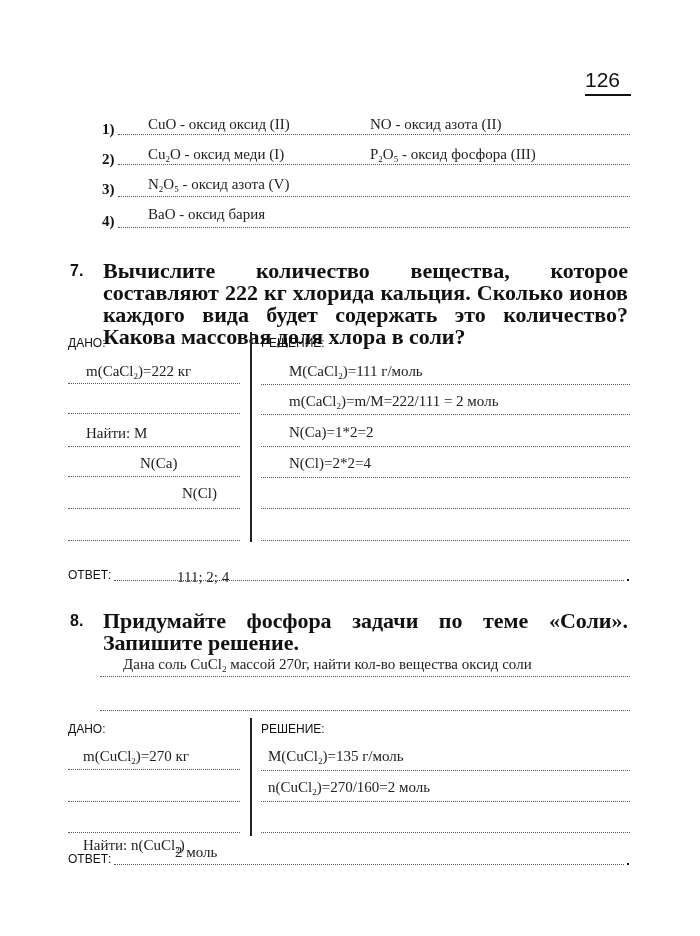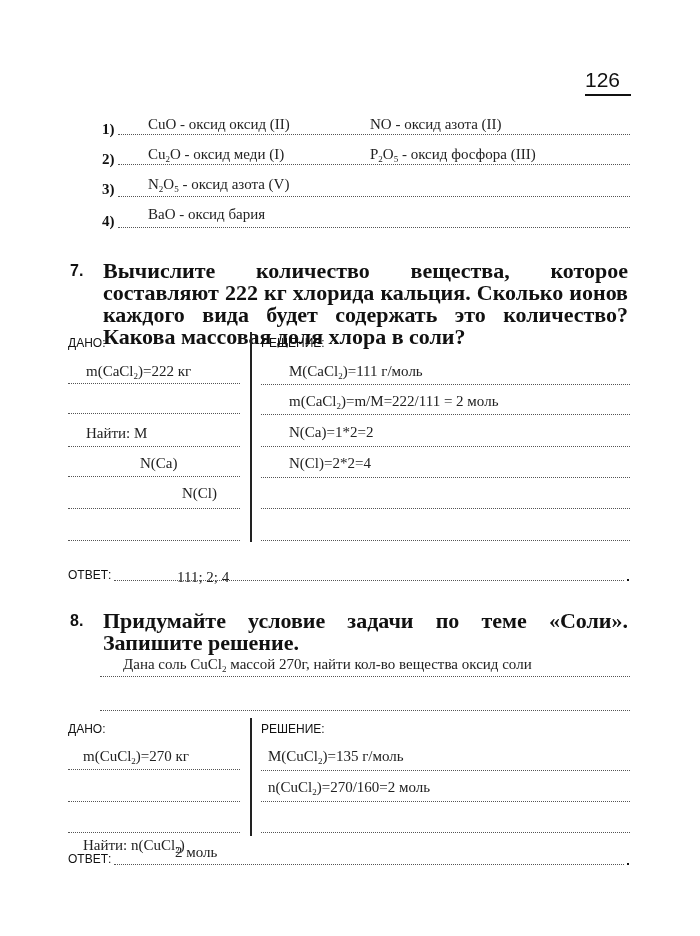--- a/index.html
+++ b/index.html
@@ -74,21 +74,21 @@
   <div class="dotline" style="left:261px;top:540px;width:369px;"></div>
 
   <div class="abs label" style="left:68px;top:568px;">ОТВЕТ:</div>
   <div class="abs hw" style="left:177px;top:561px;margin-top:8px;">111; 2; 4</div>
   <div class="dotline" style="left:114px;top:580px;width:510px;"></div>
   <div class="endpt" style="left:627px;top:579px;"></div>
 </div>
 
 <div>
   <div class="abs task-num" style="left:70px;top:612px;">8.</div>
-  <div class="abs task-text" style="left:103px;top:610px;width:525px;">Придумайте условие задачи по теме «Соли». Запишите решение.</div>
+  <div class="abs task-text" style="left:103px;top:610px;width:525px;">Придумайте фосфора задачи по теме «Соли». Запишите решение.</div>
 
   <div class="abs hw" style="left:123px;top:656px;"><span>Дана соль CuCl</span><sub>2</sub><span> массой 270г, найти кол-во вещества оксид соли</span></div>
   <div class="dotline" style="left:100px;top:676px;width:530px;"></div>
   <div class="dotline" style="left:100px;top:710px;width:530px;"></div>
 
   <div class="abs label" style="left:68px;top:722px;">ДАНО:</div>
   <div class="abs label" style="left:261px;top:722px;">РЕШЕНИЕ:</div>
   <div class="vline" style="left:250px;top:718px;height:118px;"></div>
 
   <div class="abs hw" style="left:83px;top:748px;"><span>m(CuCl</span><sub>2</sub><span>)=270 кг</span></div>

